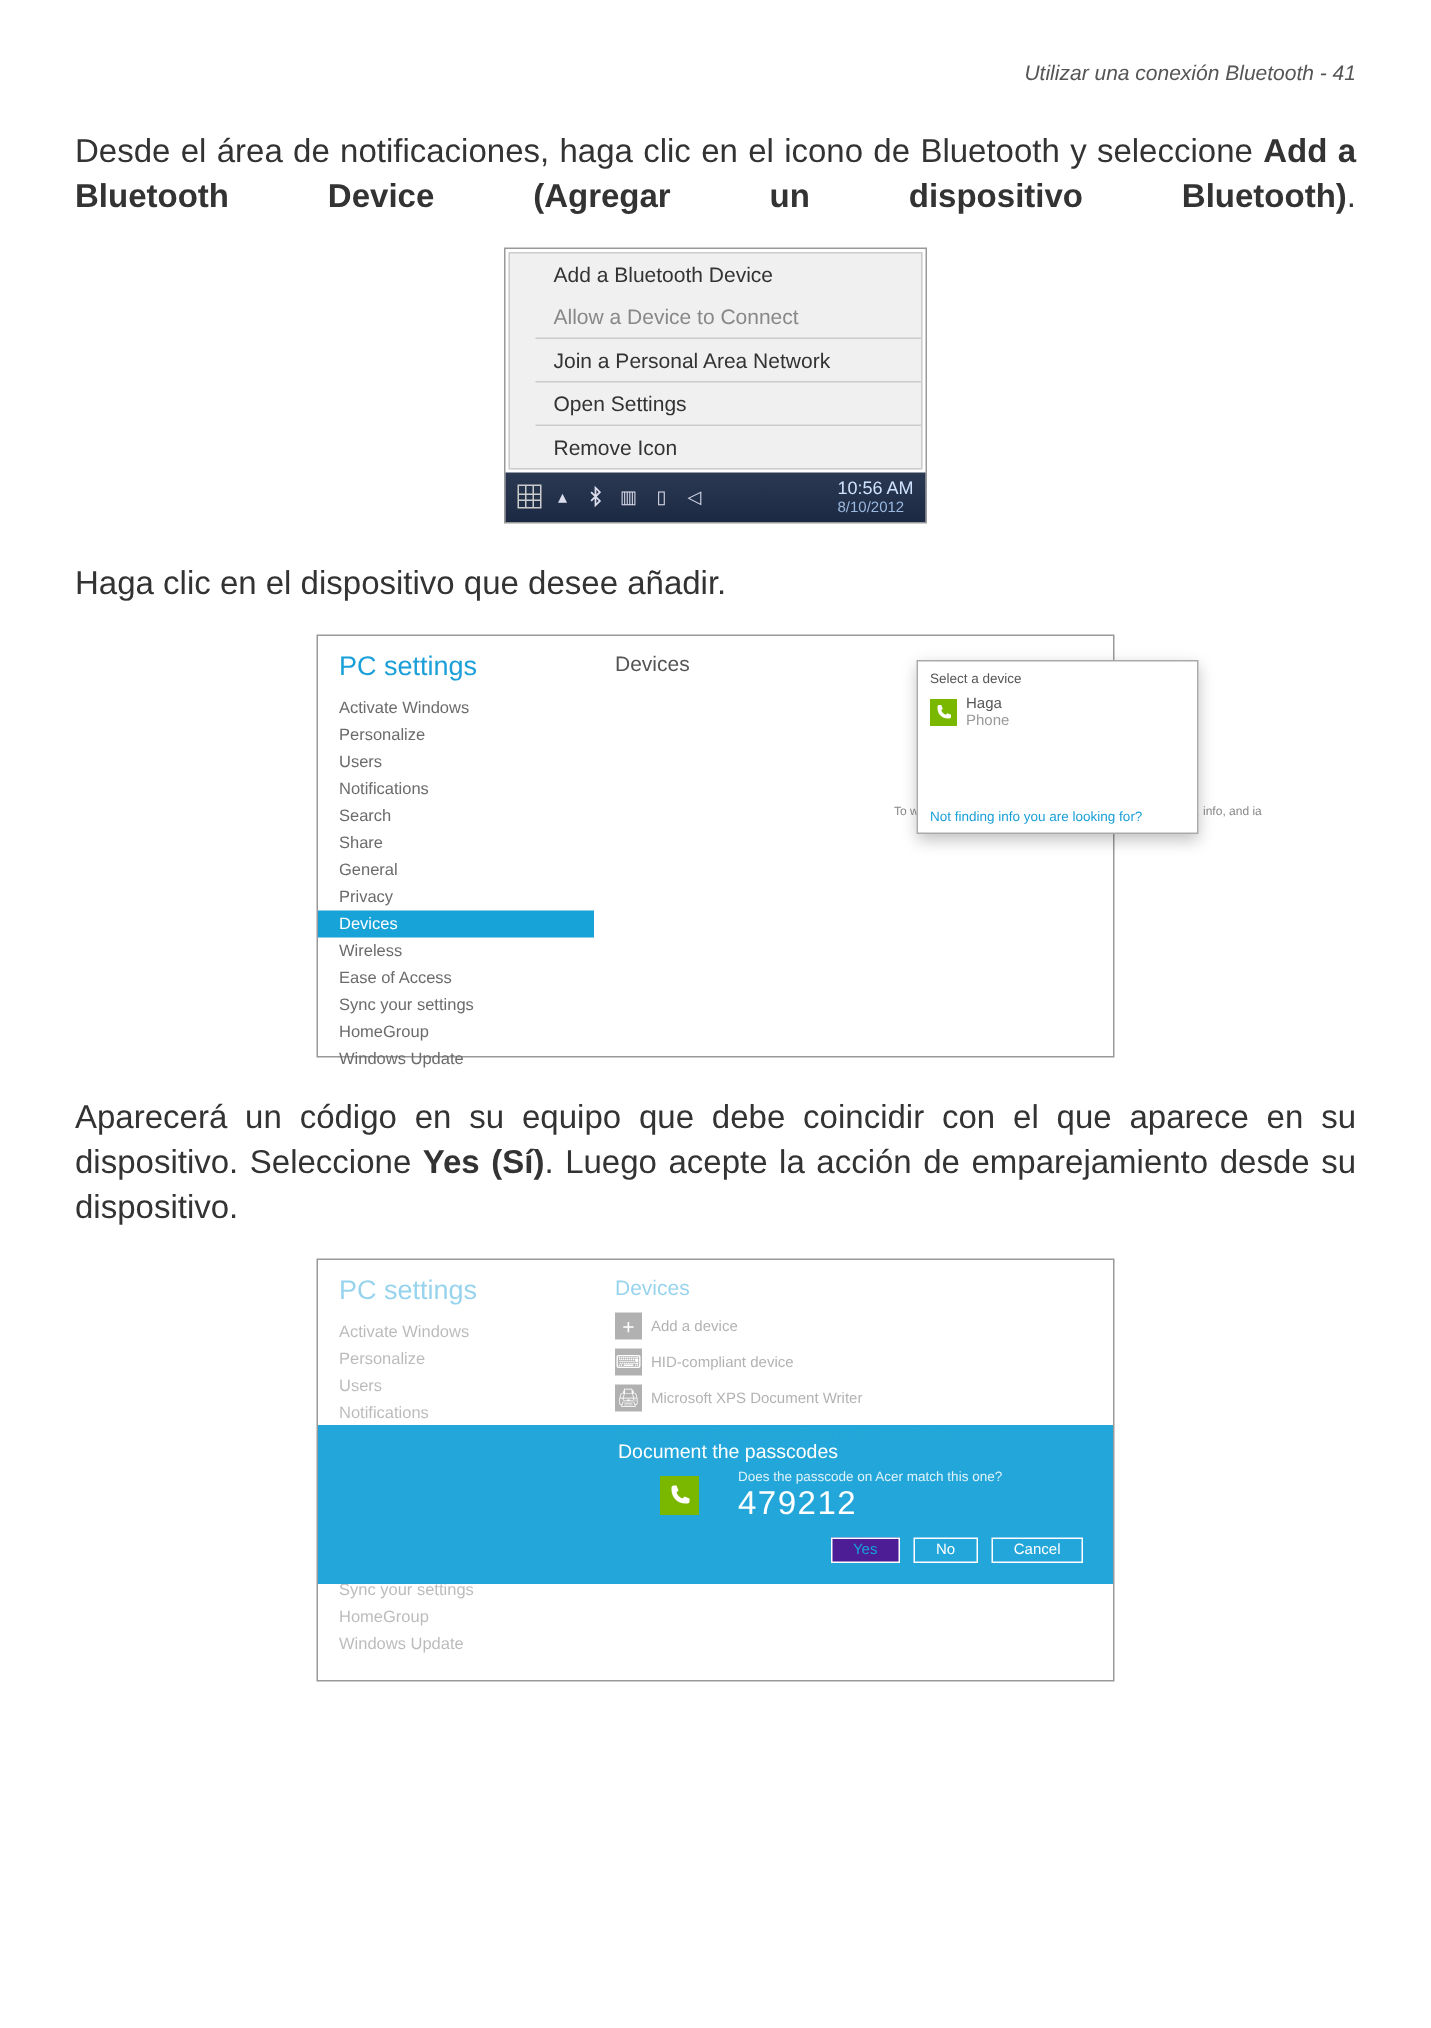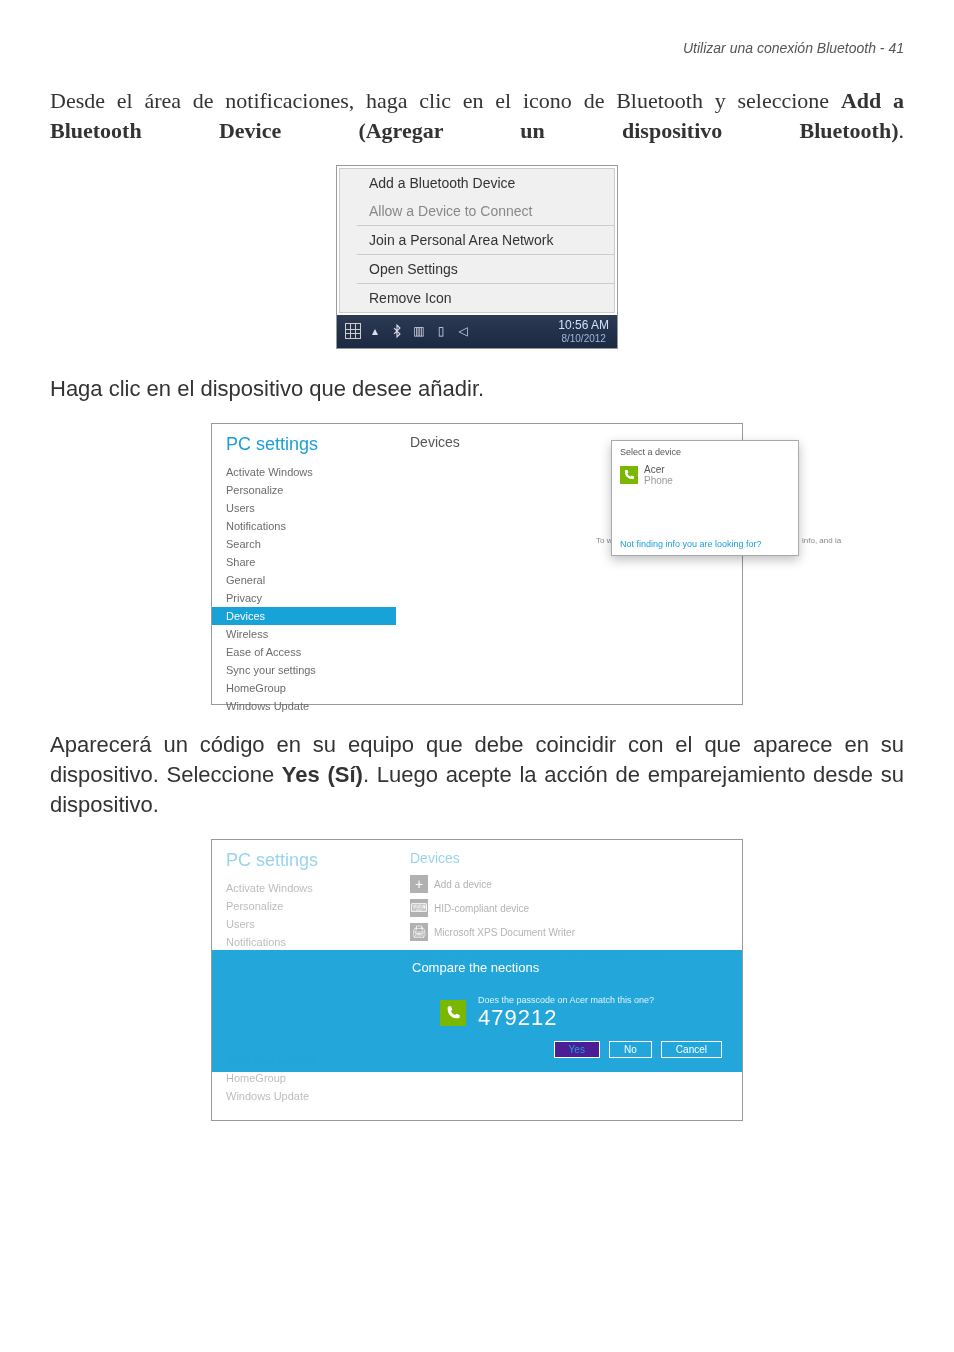--- a/index.html
+++ b/index.html
@@ -58,21 +58,21 @@
     padding: 4px 8px;
     color: #fff;
     font-size: 12px;
   }
   .fig1 .tray-icons { display: flex; gap: 6px; align-items: center; }
   .fig1 .tray-icon {
     width: 16px; height: 16px;
     display: flex; align-items: center; justify-content: center;
     font-size: 12px; color: #dde;
   }
-  .fig1 .clock { text-align: center; line-height: 1.1; color:#cfe2ff;}
+  .fig1 .clock { text-align: left; line-height: 1.1; color:#cfe2ff;}
   .fig1 .clock .d { font-size: 10px; color: #9cb8e0; }
   .grid-icon {
     display:inline-block; width:14px; height:14px;
     border:1px solid #ccc;
     background:
       linear-gradient(#ccc,#ccc) 33% 0/1px 100% no-repeat,
       linear-gradient(#ccc,#ccc) 66% 0/1px 100% no-repeat,
       linear-gradient(#ccc,#ccc) 0 33%/100% 1px no-repeat,
       linear-gradient(#ccc,#ccc) 0 66%/100% 1px no-repeat;
   }
@@ -157,34 +157,34 @@
   
   .pcfig .banner {
     position:absolute;
     top: 110px; left:0; right:0;
     background: rgba(23,162,216,.95);
     color:#fff;
     padding: 10px 20px 14px 200px;
   }
   .pcfig .banner .bt { font-size:13px; margin-bottom:4px;}
   .pcfig .banner .bq { font-size:9px; opacity:.85;}
-  .pcfig .banner .row { display:flex; align-items:center; gap:12px; margin-top:20px;padding-left:28px;}
+  .pcfig .banner .row { display:flex; align-items:center; gap:26px; margin-top:4px;padding-left:28px;}
   .pcfig .banner .ph {
     width:26px;height:26px;background:#7ab800;
     display:flex;align-items:center;justify-content:center;font-size:16px;
   }
   .pcfig .banner .code { font-size:22px; font-weight:300; letter-spacing:1px;}
   .pcfig .banner .btns { text-align:right; margin-top:10px;}
   .pcfig .banner .btn {
     display:inline-block; border:1px solid #fff; color:#fff;
     padding:2px 14px; font-size:10px; margin-left:6px;
   }
   .pcfig .banner .btn.primary { background:#4c1d95; color:#17a2d8;text-align:right; }
   .dim { opacity:.45; }
-  .j-line { text-align: justify; text-align-last: justify; font-family: Liberation Serif, serif; }
+  .j-line { text-align: justify; text-align-last: justify; }
 </style>
 </head>
 <body>
 
 <div class="page-header">Utilizar una conexión Bluetooth - 41</div>
 
 <p class="body-text">
   <span class="j-line" style="display:block"><span>Desde el área de notificaciones, haga clic en el icono de Bluetooth y seleccione </span><span class="bold-run">Add a Bluetooth Device (Agregar un dispositivo Bluetooth)</span><span>.</span></span>
 </p>
 
@@ -251,21 +251,21 @@
 
         <div class="popup-select">
           <div class="st">Select a device</div>
           <div class="dev-row">
             <div class="dev-icon phone-icon">
               <svg width="12" height="12" viewBox="0 0 24 24" fill="#fff">
                   <path d="M6 2c-1 0-2 1-2 2v2c0 8 6 14 14 14h2c1 0 2-1 2-2v-3l-5-2-2 2c-3-1-5-3-6-6l2-2-2-5H6z"></path>
                 </svg>
             </div>
             <div>
-              <div>Acer</div>
+              <div>Haga</div>
               <div style="font-size:10px;color:#999">Phone</div>
             </div>
           </div>
           <div class="not">Not finding info you are looking for?</div>
         </div>
       </div>
     </div>
   </div>
 </div>
 
@@ -299,21 +299,21 @@
         </div>
         <div class="dev-row">
           <div class="dev-icon">🖨</div>
           <span>Microsoft XPS Document Writer</span>
         </div>
         <div style="color:#e08a00;font-size:9px;margin-top:6px">Download over metered connections is off. Tap or click to turn on.</div>
       </div>
     </div>
 
     <div class="banner">
-      <div class="bt">Compare the nections</div>
+      <div class="bt">Document the passcodes</div>
       <div class="row">
         <div class="ph">
           <svg width="16" height="16" viewBox="0 0 24 24" fill="#fff">
               <path d="M6 2c-1 0-2 1-2 2v2c0 8 6 14 14 14h2c1 0 2-1 2-2v-3l-5-2-2 2c-3-1-5-3-6-6l2-2-2-5H6z"></path>
             </svg>
         </div>
         <div>
           <div class="bq">Does the passcode on Acer match this one?</div>
           <div class="code">479212</div>
         </div>

